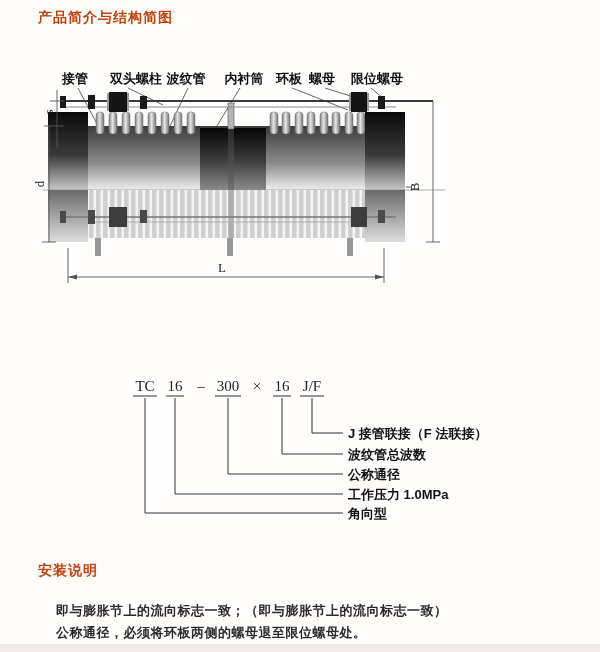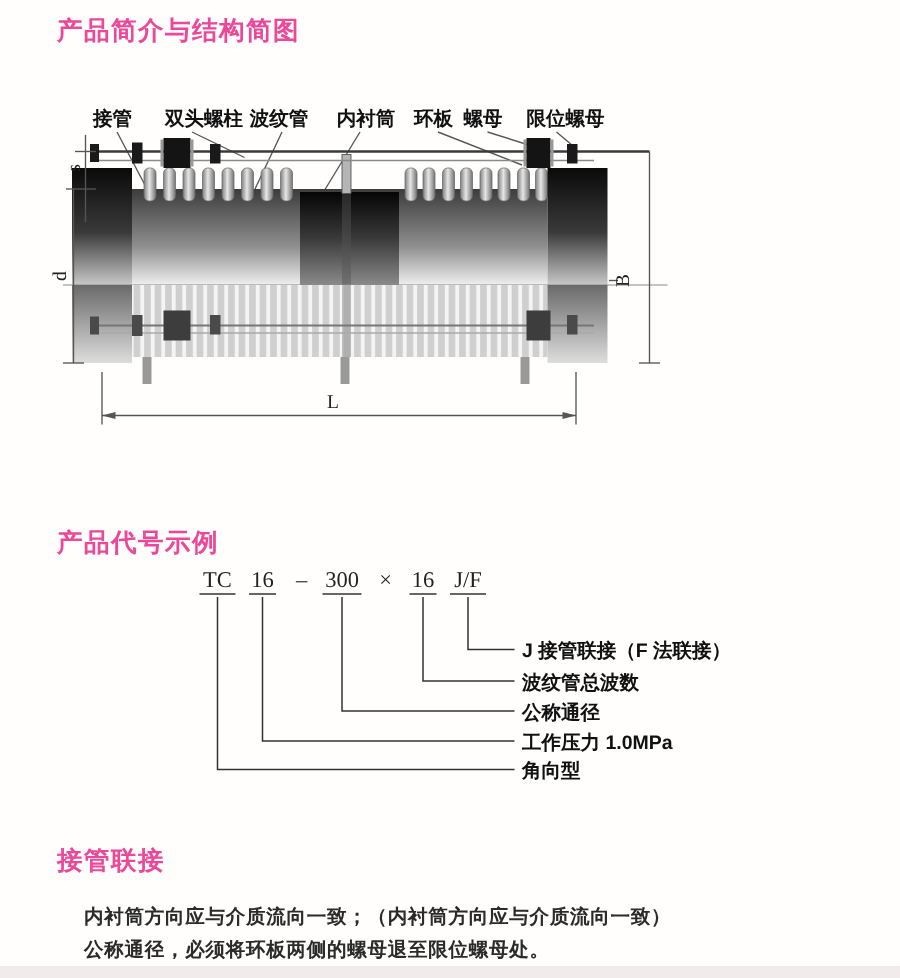--- a/index.html
+++ b/index.html
@@ -6,24 +6,24 @@
   .page{
     position:relative;
     width:600px;height:652px;
     background:#fffefd;
     overflow:hidden;
     font-family:"Liberation Sans","DejaVu Sans",sans-serif;
   }
   .section-title{
     position:absolute;
     left:38px;
-    font-size:17px;
+    font-size:14px;
     font-weight:bold;
     letter-spacing:1px;
-    color:#ec4899;
+    color:#c2410c;
   }
   #title1{top:9px;}
   #title2{top:350px;}
   #title3{top:562px;}
   .diagram-svg{position:absolute;left:30px;top:62px;}
   .code-svg{position:absolute;left:100px;top:372px;}
   .install-body{
     position:absolute;left:56px;top:600px;width:500px;
     font-size:13px;font-weight:600;color:#2b2b2b;
     line-height:22px;letter-spacing:0.5px;
@@ -215,21 +215,20 @@
     <g>
       <line class="thin" x1="68" y1="248" x2="68" y2="283"></line>
       <line class="thin" x1="384" y1="248" x2="384" y2="283"></line>
       <line class="thin" x1="68" y1="277" x2="384" y2="277"></line>
       <polygon points="68,277 77,274.6 77,279.4" fill="#555"></polygon>
       <polygon points="384,277 375,274.6 375,279.4" fill="#555"></polygon>
       <text class="dim-label" x="222" y="272" text-anchor="middle" font-size="14">L</text>
     </g>
   </svg>
 
-  <div id="title2" class="section-title">产品代号示例</div>
 
   <svg class="code-svg" width="400" height="158" viewBox="100 372 400 158">
 
     <g>
       <text class="code-token" x="145" y="391" text-anchor="middle">TC</text>
       <text class="code-token" x="175" y="391" text-anchor="middle">16</text>
       <text class="code-token" x="201" y="391" text-anchor="middle">–</text>
       <text class="code-token" x="228" y="391" text-anchor="middle">300</text>
       <text class="code-token" x="257" y="391" text-anchor="middle">×</text>
       <text class="code-token" x="282" y="391" text-anchor="middle">16</text>
@@ -254,21 +253,21 @@
 
     <g>
       <text class="callout-label" x="348" y="438">J 接管联接（F 法联接）</text>
       <text class="callout-label" x="348" y="459">波纹管总波数</text>
       <text class="callout-label" x="348" y="479">公称通径</text>
       <text class="callout-label" x="348" y="499">工作压力 1.0MPa</text>
       <text class="callout-label" x="348" y="518">角向型</text>
     </g>
   </svg>
 
-  <div id="title3" class="section-title">接管联接</div>
+  <div id="title3" class="section-title">安装说明</div>
 
   <div class="install-body">
-    <p>内衬筒方向应与介质流向一致；（内衬筒方向应与介质流向一致）</p>
+    <p>即与膨胀节上的流向标志一致；（即与膨胀节上的流向标志一致）</p>
     <p>公称通径，必须将环板两侧的螺母退至限位螺母处。</p>
   </div>
 
   <div class="bottom-strip"></div>
 </div>
 
 </body></html>

